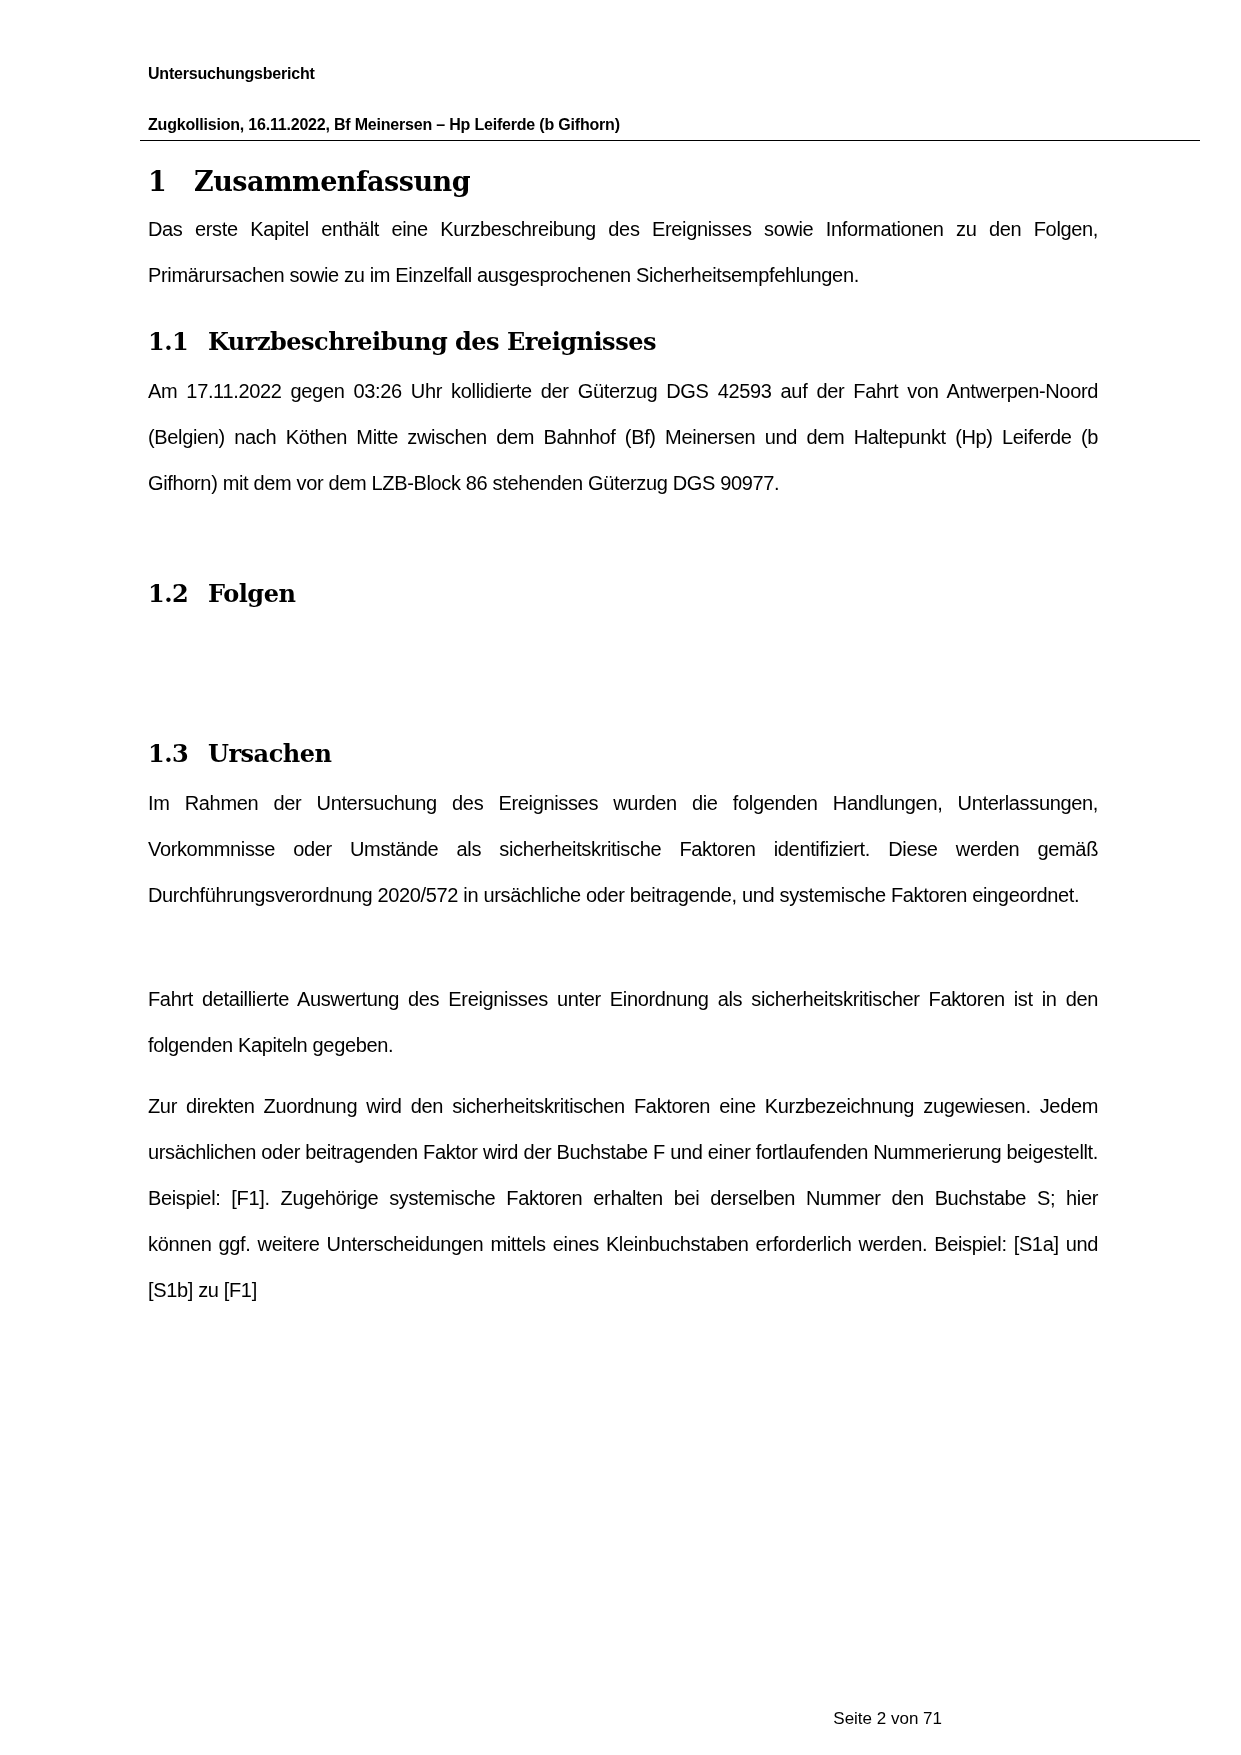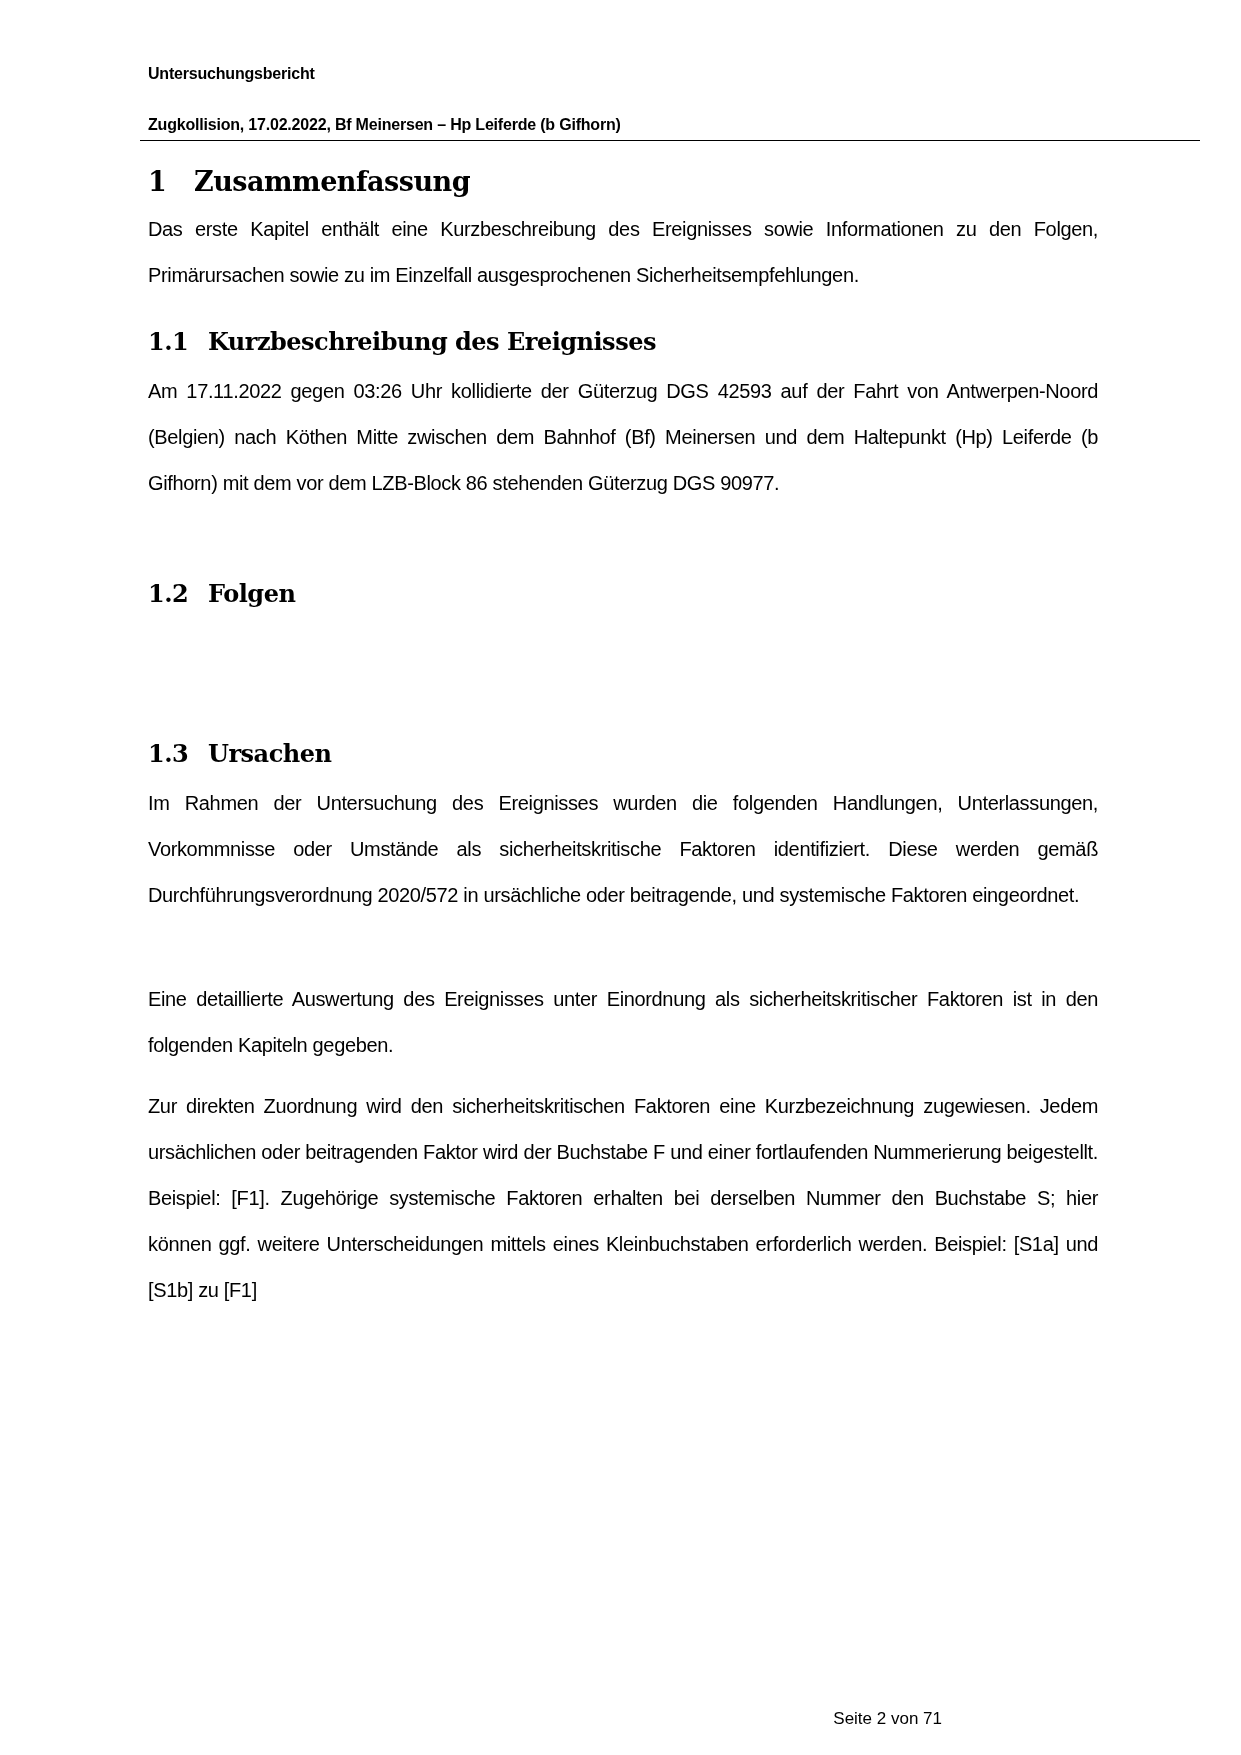--- a/index.html
+++ b/index.html
@@ -16,38 +16,38 @@
   h2 .num { width: 60px; }
   p { margin: 0; position: absolute; left: 148px; width: 950px; font-family: "Liberation Sans", sans-serif; font-size: 20px; line-height: 46px; text-align: justify; letter-spacing: -0.35px; }
   .footer { position: absolute; right: 143px; top: 1693px; font-family: "Liberation Sans", sans-serif; font-size: 17px; }
 </style>
 </head>
 <body>
 
 <div class="page">
 
   <div class="hdr1">Untersuchungsbericht</div>
-  <div class="hdr2">Zugkollision, 17.02.2022, Bf Meinersen – Hp Leiferde (b Gifhorn)</div>
+  <div class="hdr2">Zugkollision, 16.11.2022, Bf Meinersen – Hp Leiferde (b Gifhorn)</div>
   <div class="hdr-rule"></div>
 
   <h1>
     <span class="num">1</span><span>Zusammenfassung</span>
   </h1>
   <p style="top:190px;">Das erste Kapitel enthält eine Kurzbeschreibung des Ereignisses sowie Informationen zu den Folgen, Primärursachen sowie zu im Einzelfall ausgesprochenen Sicherheitsempfehlungen.</p>
 
   <h2 style="top:311px;">
     <span class="num">1.1</span><span>Kurzbeschreibung des Ereignisses</span>
   </h2>
   <p style="top:352px;">Am 17.11.2022 gegen 03:26 Uhr kollidierte der Güterzug DGS 42593 auf der Fahrt von Antwerpen-Noord (Belgien) nach Köthen Mitte zwischen dem Bahnhof (Bf) Meinersen und dem Haltepunkt (Hp) Leiferde (b Gifhorn) mit dem vor dem LZB-Block 86 stehenden Güterzug DGS 90977.</p>
 
   <h2 style="top:563px;">
     <span class="num">1.2</span><span>Folgen</span>
   </h2>
 
   <h2 style="top:723px;">
     <span class="num">1.3</span><span>Ursachen</span>
   </h2>
   <p style="top:764px;">Im Rahmen der Untersuchung des Ereignisses wurden die folgenden Handlungen, Unterlassungen, Vorkommnisse oder Umstände als sicherheitskritische Faktoren identifiziert. Diese werden gemäß Durchführungsverordnung 2020/572 in ursächliche oder beitragende, und systemische Faktoren eingeordnet.</p>
-  <p style="top:960px;">Eine detaillierte Auswertung des Ereignisses unter Einordnung als sicherheitskritischer Faktoren ist in den folgenden Kapiteln gegeben.</p>
+  <p style="top:960px;">Fahrt detaillierte Auswertung des Ereignisses unter Einordnung als sicherheitskritischer Faktoren ist in den folgenden Kapiteln gegeben.</p>
   <p style="top:1067px;">Zur direkten Zuordnung wird den sicherheitskritischen Faktoren eine Kurzbezeichnung zugewiesen. Jedem ursächlichen oder beitragenden Faktor wird der Buchstabe F und einer fortlaufenden Nummerierung beigestellt. Beispiel: [F1]. Zugehörige systemische Faktoren erhalten bei derselben Nummer den Buchstabe S; hier können ggf. weitere Unterscheidungen mittels eines Kleinbuchstaben erforderlich werden. Beispiel: [S1a] und [S1b] zu [F1]</p>
 
   <div class="footer">Seite 2 von 71</div>
 </div>
 
 </body></html>

